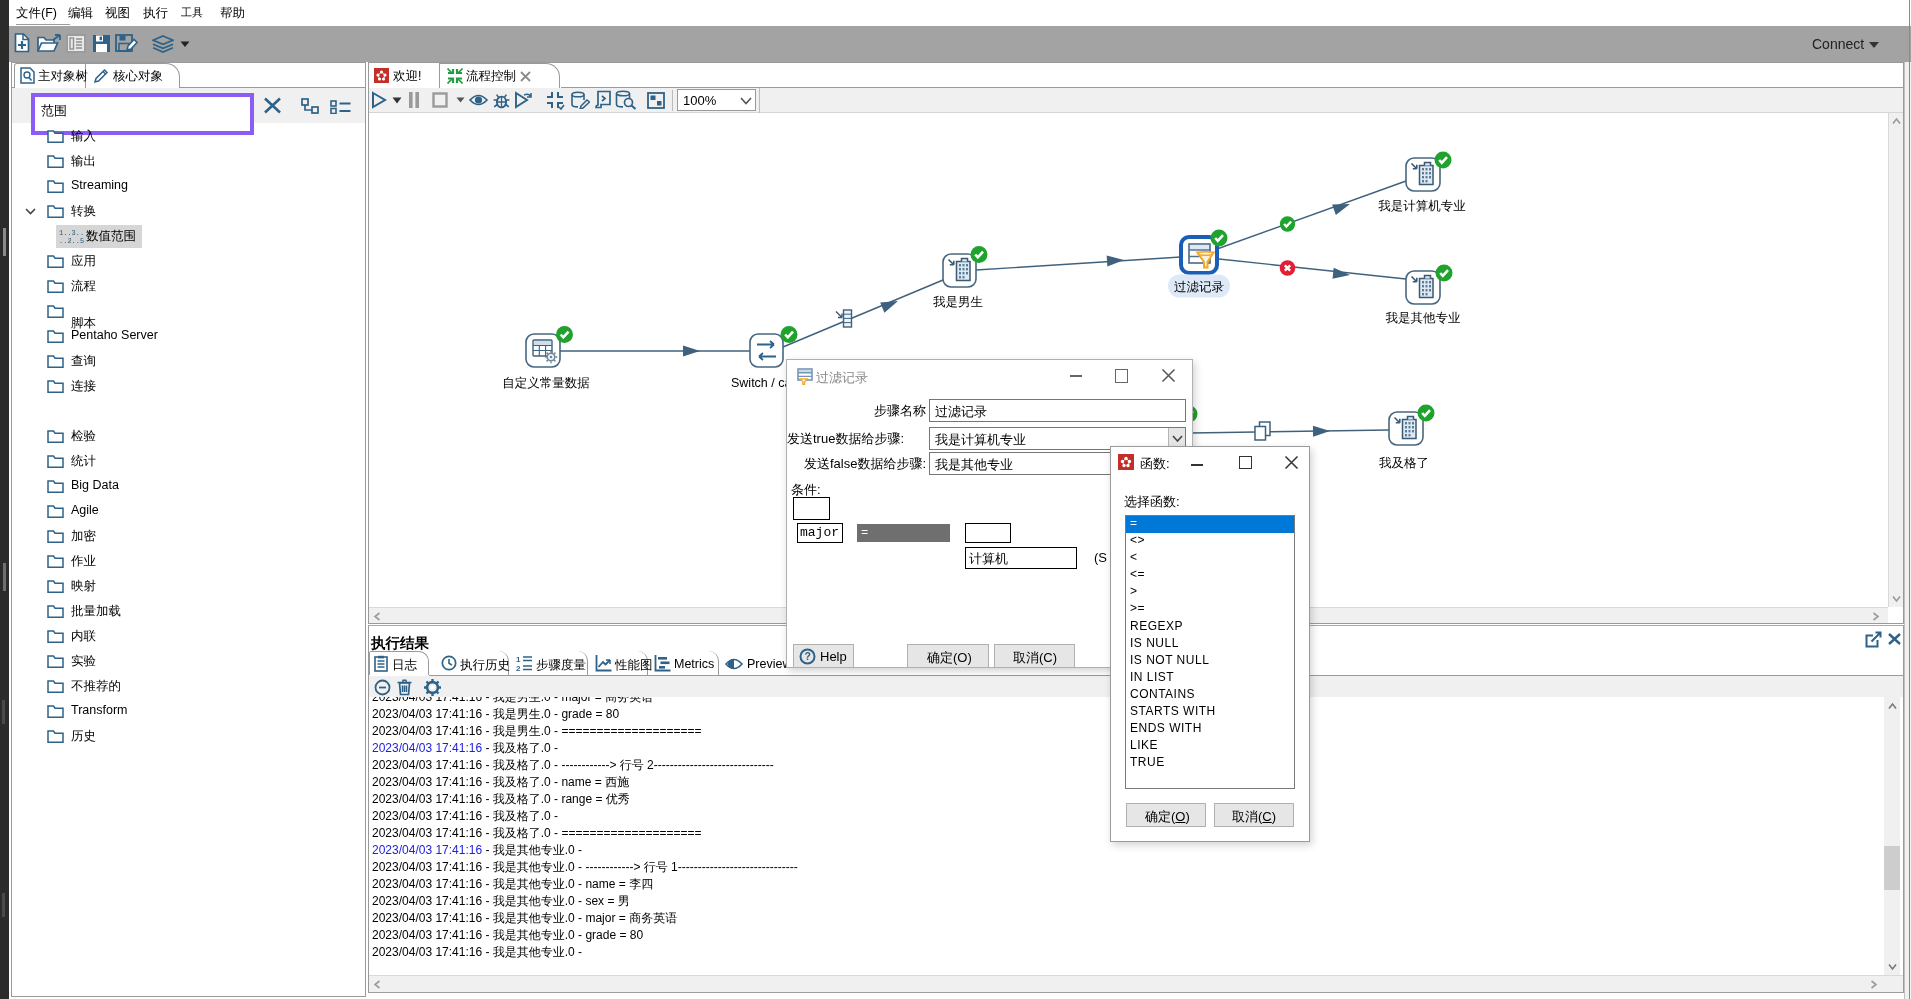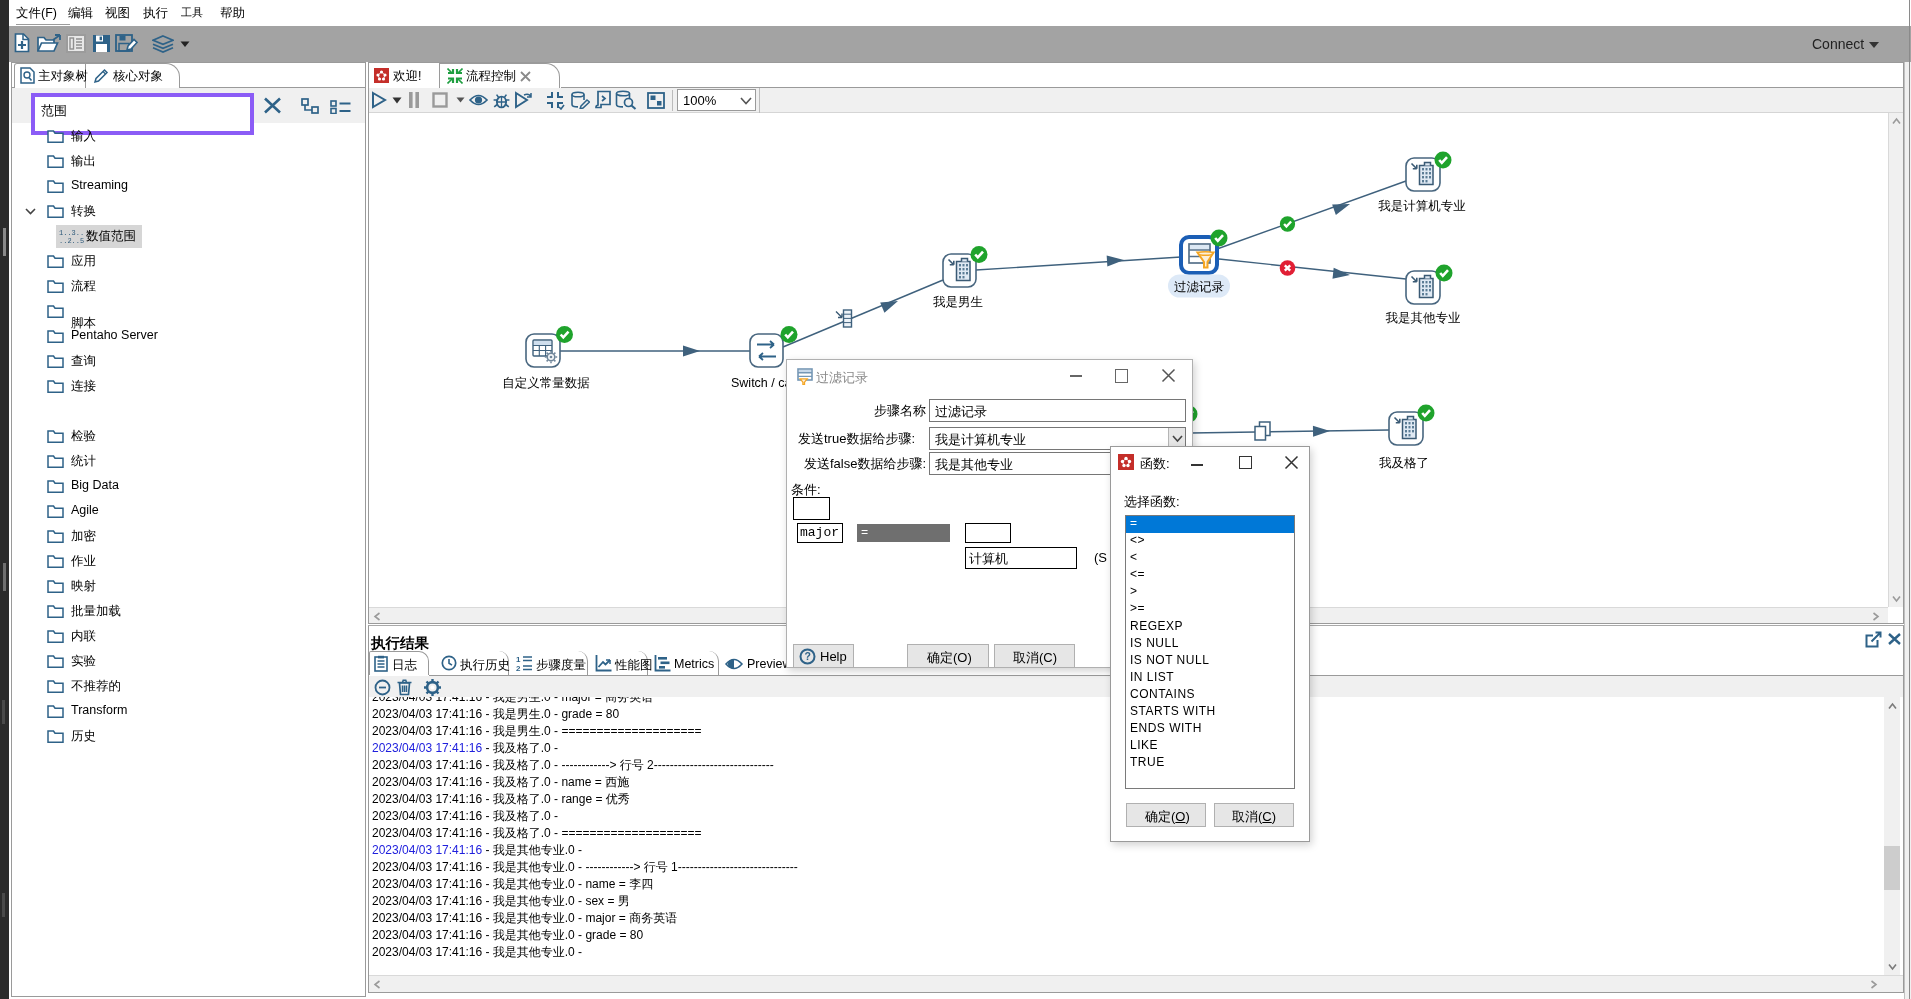--- a/index.html
+++ b/index.html
@@ -634,21 +634,21 @@
     <div class="tx" style="left:29px;top:9px;color:#8a8a8a;">过滤记录</div>
     <div class="abs" style="left:283px;top:15px;width:12px;height:2px;background:#666;"></div>
     <div class="abs" style="left:328px;top:9px;width:13px;height:14px;border:1.5px solid #666;"></div>
     <svg class="abs" style="left:374px;top:8px;" width="15" height="15">
         <path d="M1.5 1.5 L13.5 13.5 M13.5 1.5 L1.5 13.5" stroke="#555" stroke-width="1.5"></path>
       </svg>
     <div class="tx" style="left:0;top:42px;width:139px;text-align:right;">步骤名称</div>
     <div class="abs" style="left:142px;top:39px;width:257px;height:23px;background:#fff;border:1px solid #767676;">
       <div class="tx" style="left:5px;top:3px;">过滤记录</div>
     </div>
-    <div class="tx" style="left:0;top:70px;width:139px;text-align:center;">发送true数据给步骤:</div>
+    <div class="tx" style="left:0;top:70px;width:139px;text-align:left;">发送true数据给步骤:</div>
     <div class="abs" style="left:142px;top:67px;width:257px;height:23px;background:#fff;border:1px solid #767676;">
       <div class="tx" style="left:5px;top:3px;">我是计算机专业</div>
       <div class="abs" style="left:238px;top:0px;width:17px;height:21px;background:#e6e6e6;border-left:1px solid #b5b5b5;">
         <svg class="abs" style="left:3px;top:7px;" width="11" height="8">
             <path d="M1 1 L5.5 6 L10 1" fill="none" stroke="#444" stroke-width="1.6"></path>
           </svg>
       </div>
     </div>
     <div class="tx" style="left:0;top:95px;width:139px;text-align:right;">发送false数据给步骤:</div>
     <div class="abs" style="left:142px;top:92px;width:257px;height:23px;background:#fff;border:1px solid #767676;">

